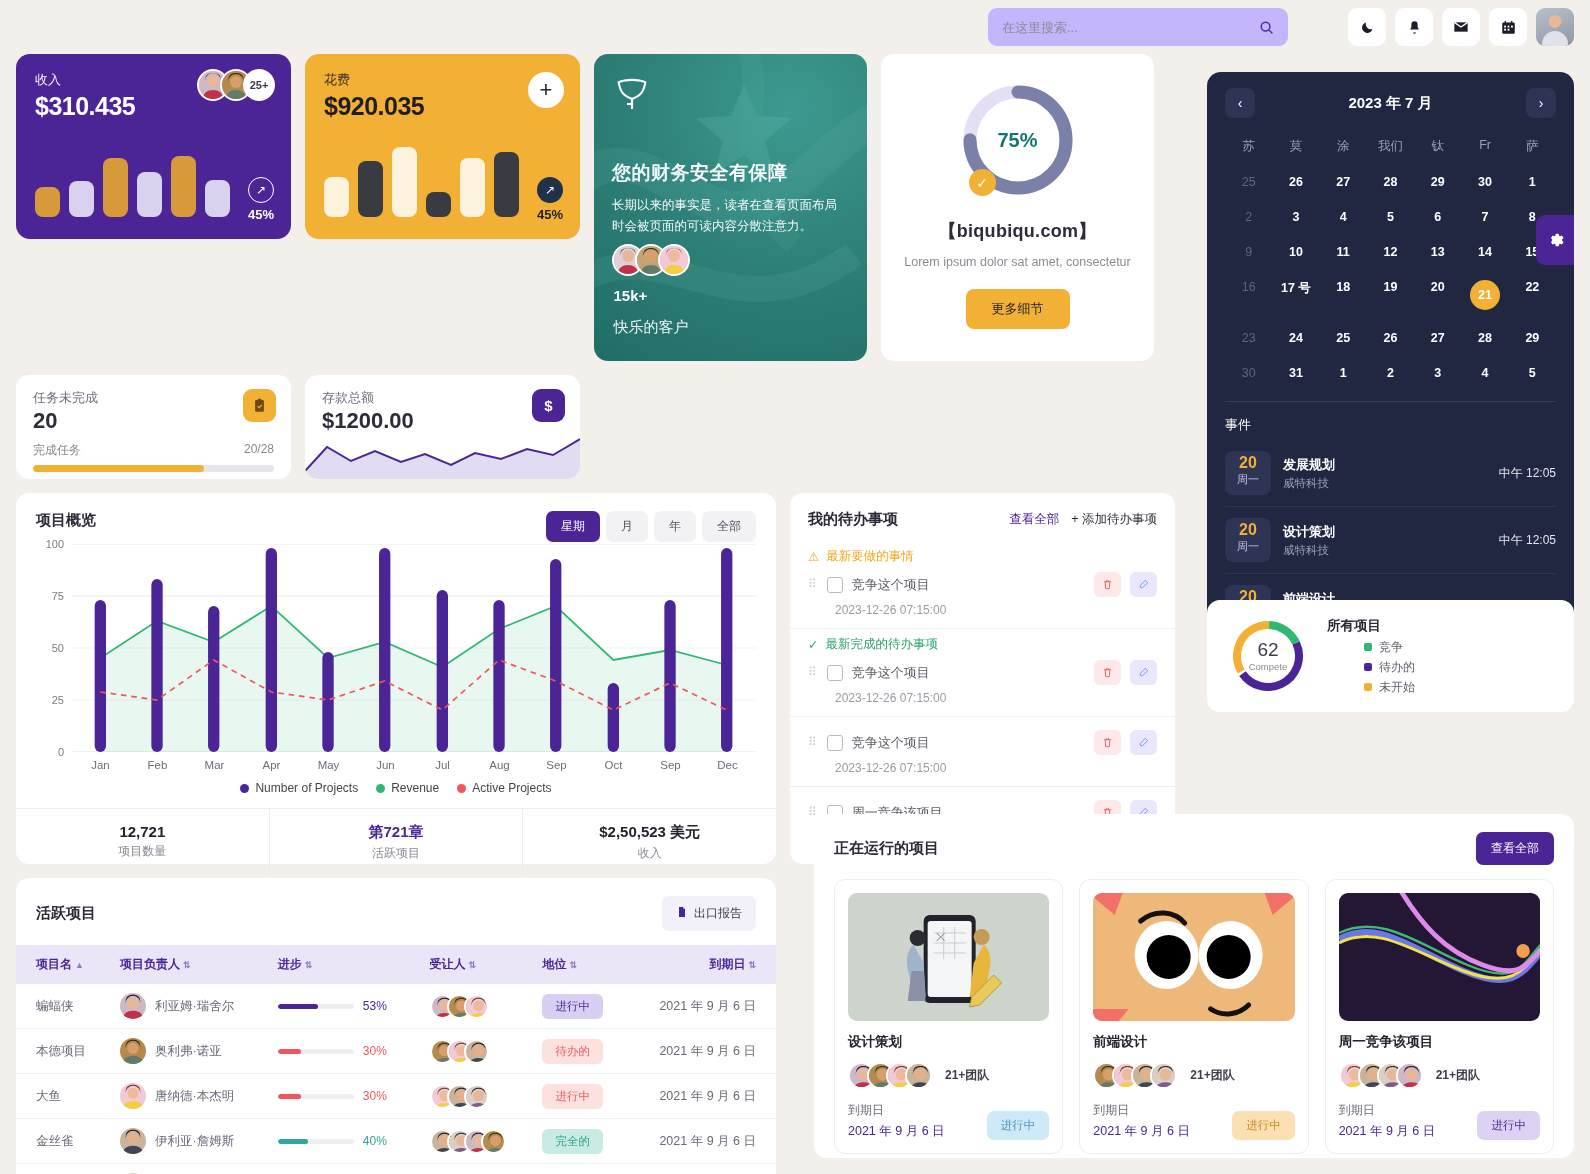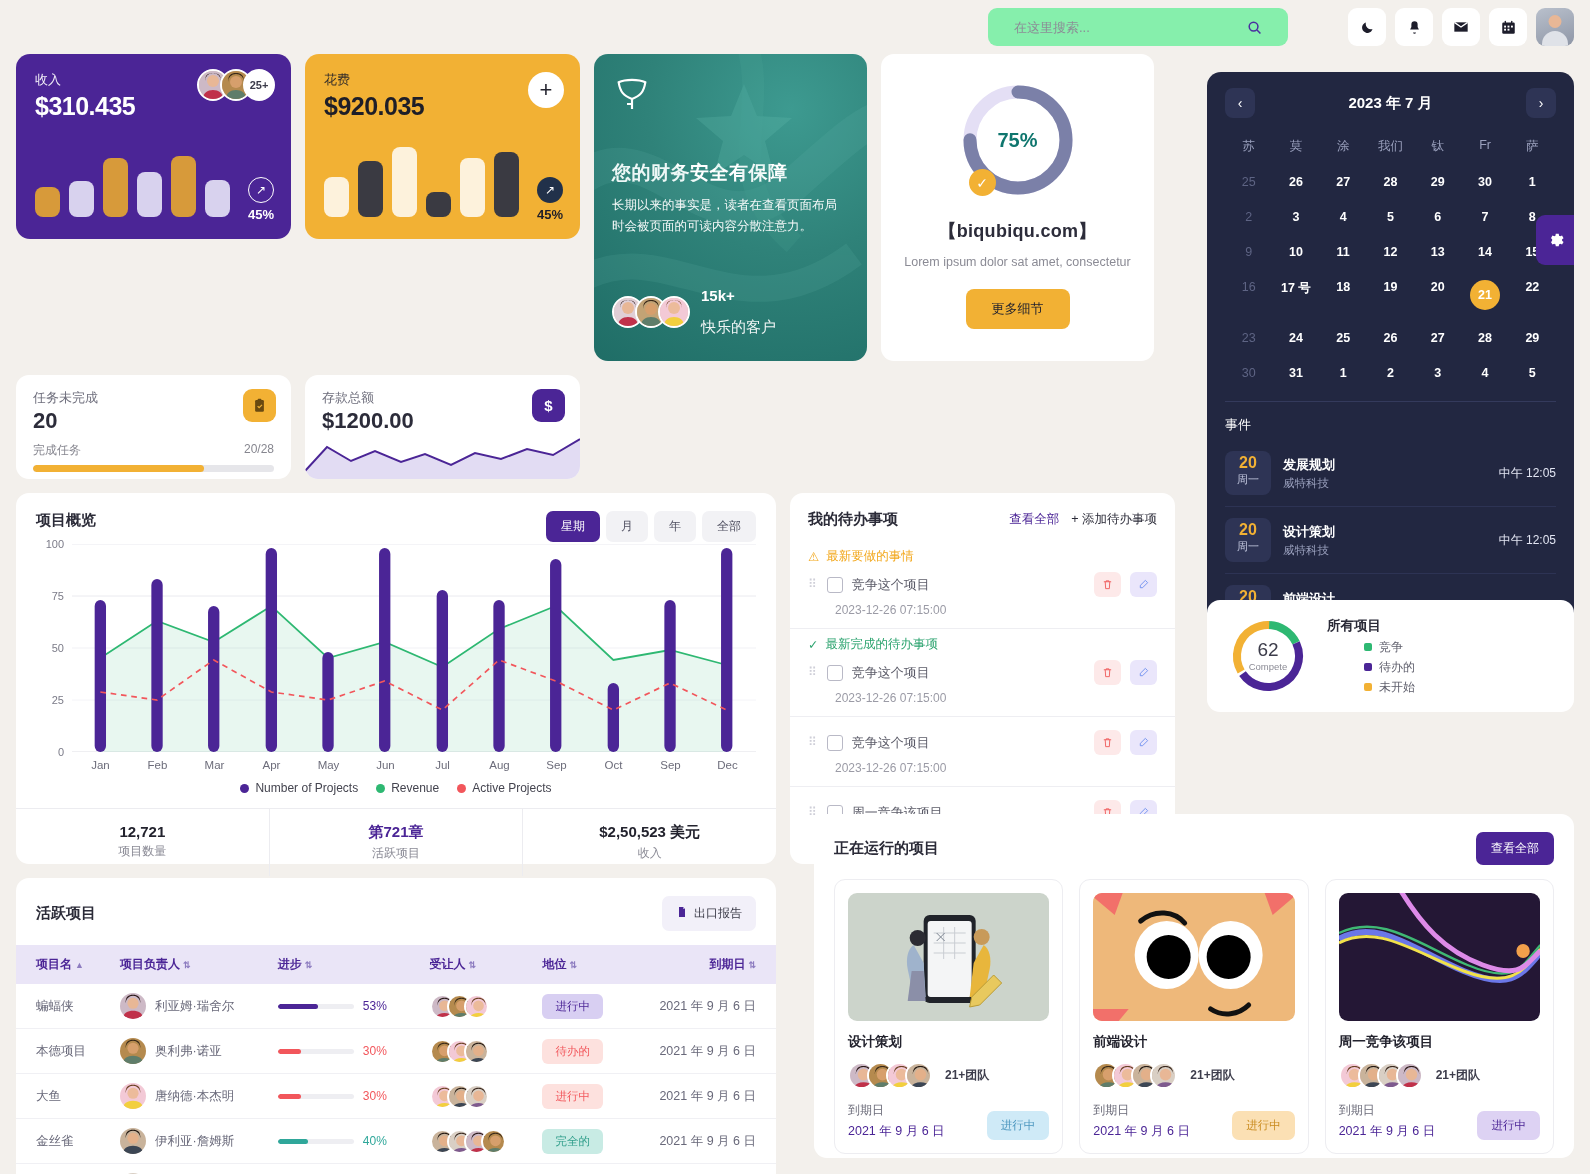--- a/index.html
+++ b/index.html
@@ -8,22 +8,22 @@
     background: #f3f0ec;
     font-family: "Liberation Sans", sans-serif;
     color: #2c2c3a;
     overflow: hidden;
   }
   .page { position: relative; width: 1590px; height: 1174px; }
 
   
   .header { height: 54px; display: flex; align-items: center; justify-content: flex-end; padding: 0 16px; gap: 14px; }
   .search-wrap {
-    width: 300px; height: 38px; background: #86efac; border-radius: 9px;
-    display: flex; align-items: center; padding: 0 26px; gap: 8px;
+    width: 300px; height: 38px; background: #c4b5fd; border-radius: 9px;
+    display: flex; align-items: center; padding: 0 14px; gap: 8px;
   }
   .search-input {
     flex: 1; border: none; outline: none; background: transparent;
     font-family: "Liberation Sans", sans-serif; font-size: 13px; color: #555;
   }
   .search-input::placeholder { color: #8c8c96; }
   .search-ico { color: #4b2ea0; font-size: 15px; display:flex; }
   .hdr-icons { display: flex; gap: 9px; margin-left: 46px; }
   .hdr-btn {
     width: 38px; height: 38px; background: #fff; border-radius: 9px;
@@ -91,21 +91,21 @@
   
   .promo {
     width: 273px; height: 307px; border-radius: 14px; padding: 20px 18px; color: #fff;
     background: radial-gradient(circle at 72% 18%, #3d9a90 0%, #2f8279 45%, #1f6d66 100%);
     position: relative; overflow: hidden;
   }
   .promo .swirl { position:absolute; inset:0; opacity:.25; }
   .promo-logo { width: 40px; height: 40px; margin-bottom: 42px; }
   .promo-title { font-size: 19px; font-weight: bold; letter-spacing: .5px; }
   .promo-desc { font-size: 12.5px; line-height: 1.65; margin-top: 9px; opacity: .95; }
-  .promo-bot { position:absolute; left:18px; bottom:24px; display:flex; align-items:center; gap:11px; }
+  .promo-bot { position:absolute; left:18px; bottom:24px; display:flex; align-items:center; gap:11px;flex-direction:column; }
   .promo-bot .avstack { position: static; }
   .promo-k { font-size: 15px; font-weight: bold; }
   .promo-sub { font-size: 15px; opacity: .92; margin-top: 14px; }
 
   
   .gauge-card { width: 273px; height: 307px; padding: 20px; text-align: center; position: relative; }
   .gauge-wrap { position: relative; width: 118px; height: 118px; margin: 7px auto 0; }
   .gauge-val { position: absolute; inset: 0; display: flex; align-items: center; justify-content: center;
     font-size: 20px; font-weight: bold; color: #0f766e; }
   .gauge-check {

